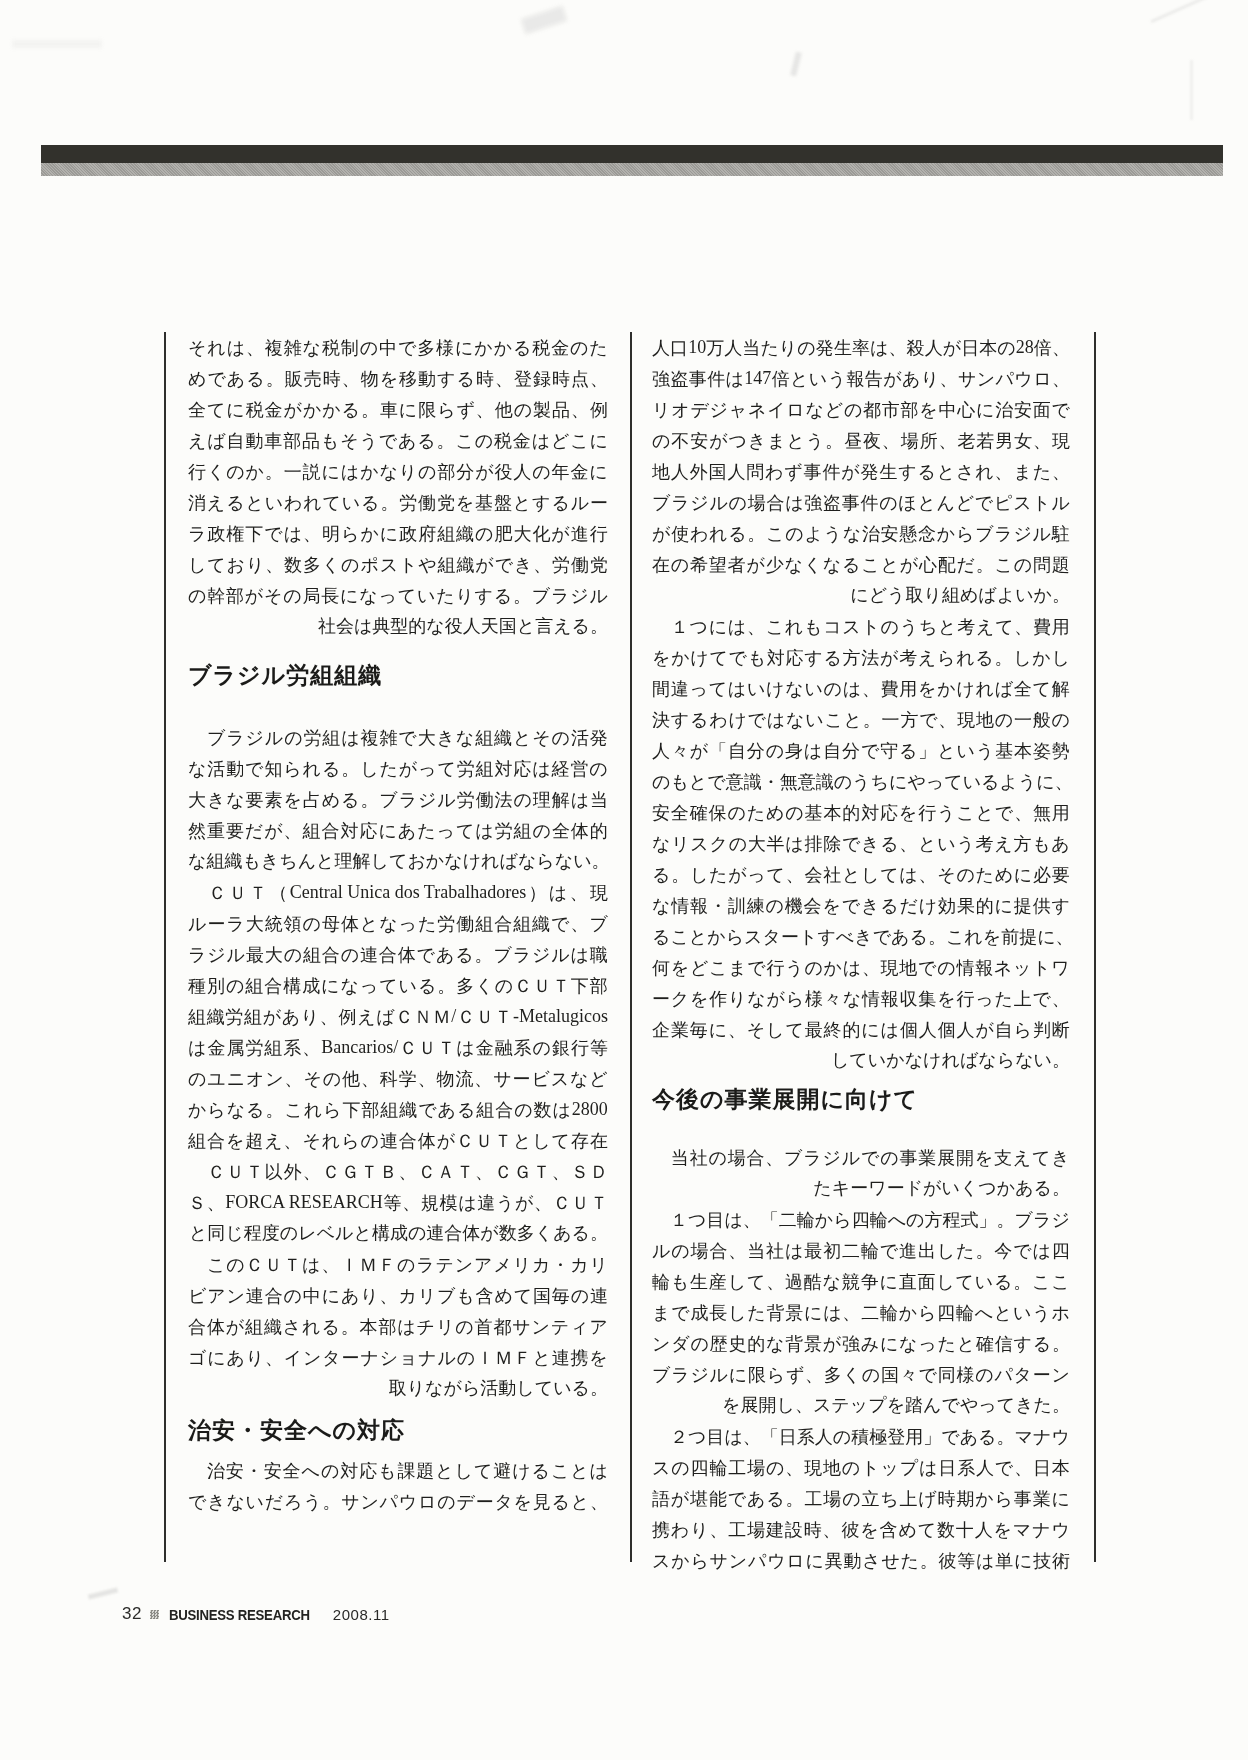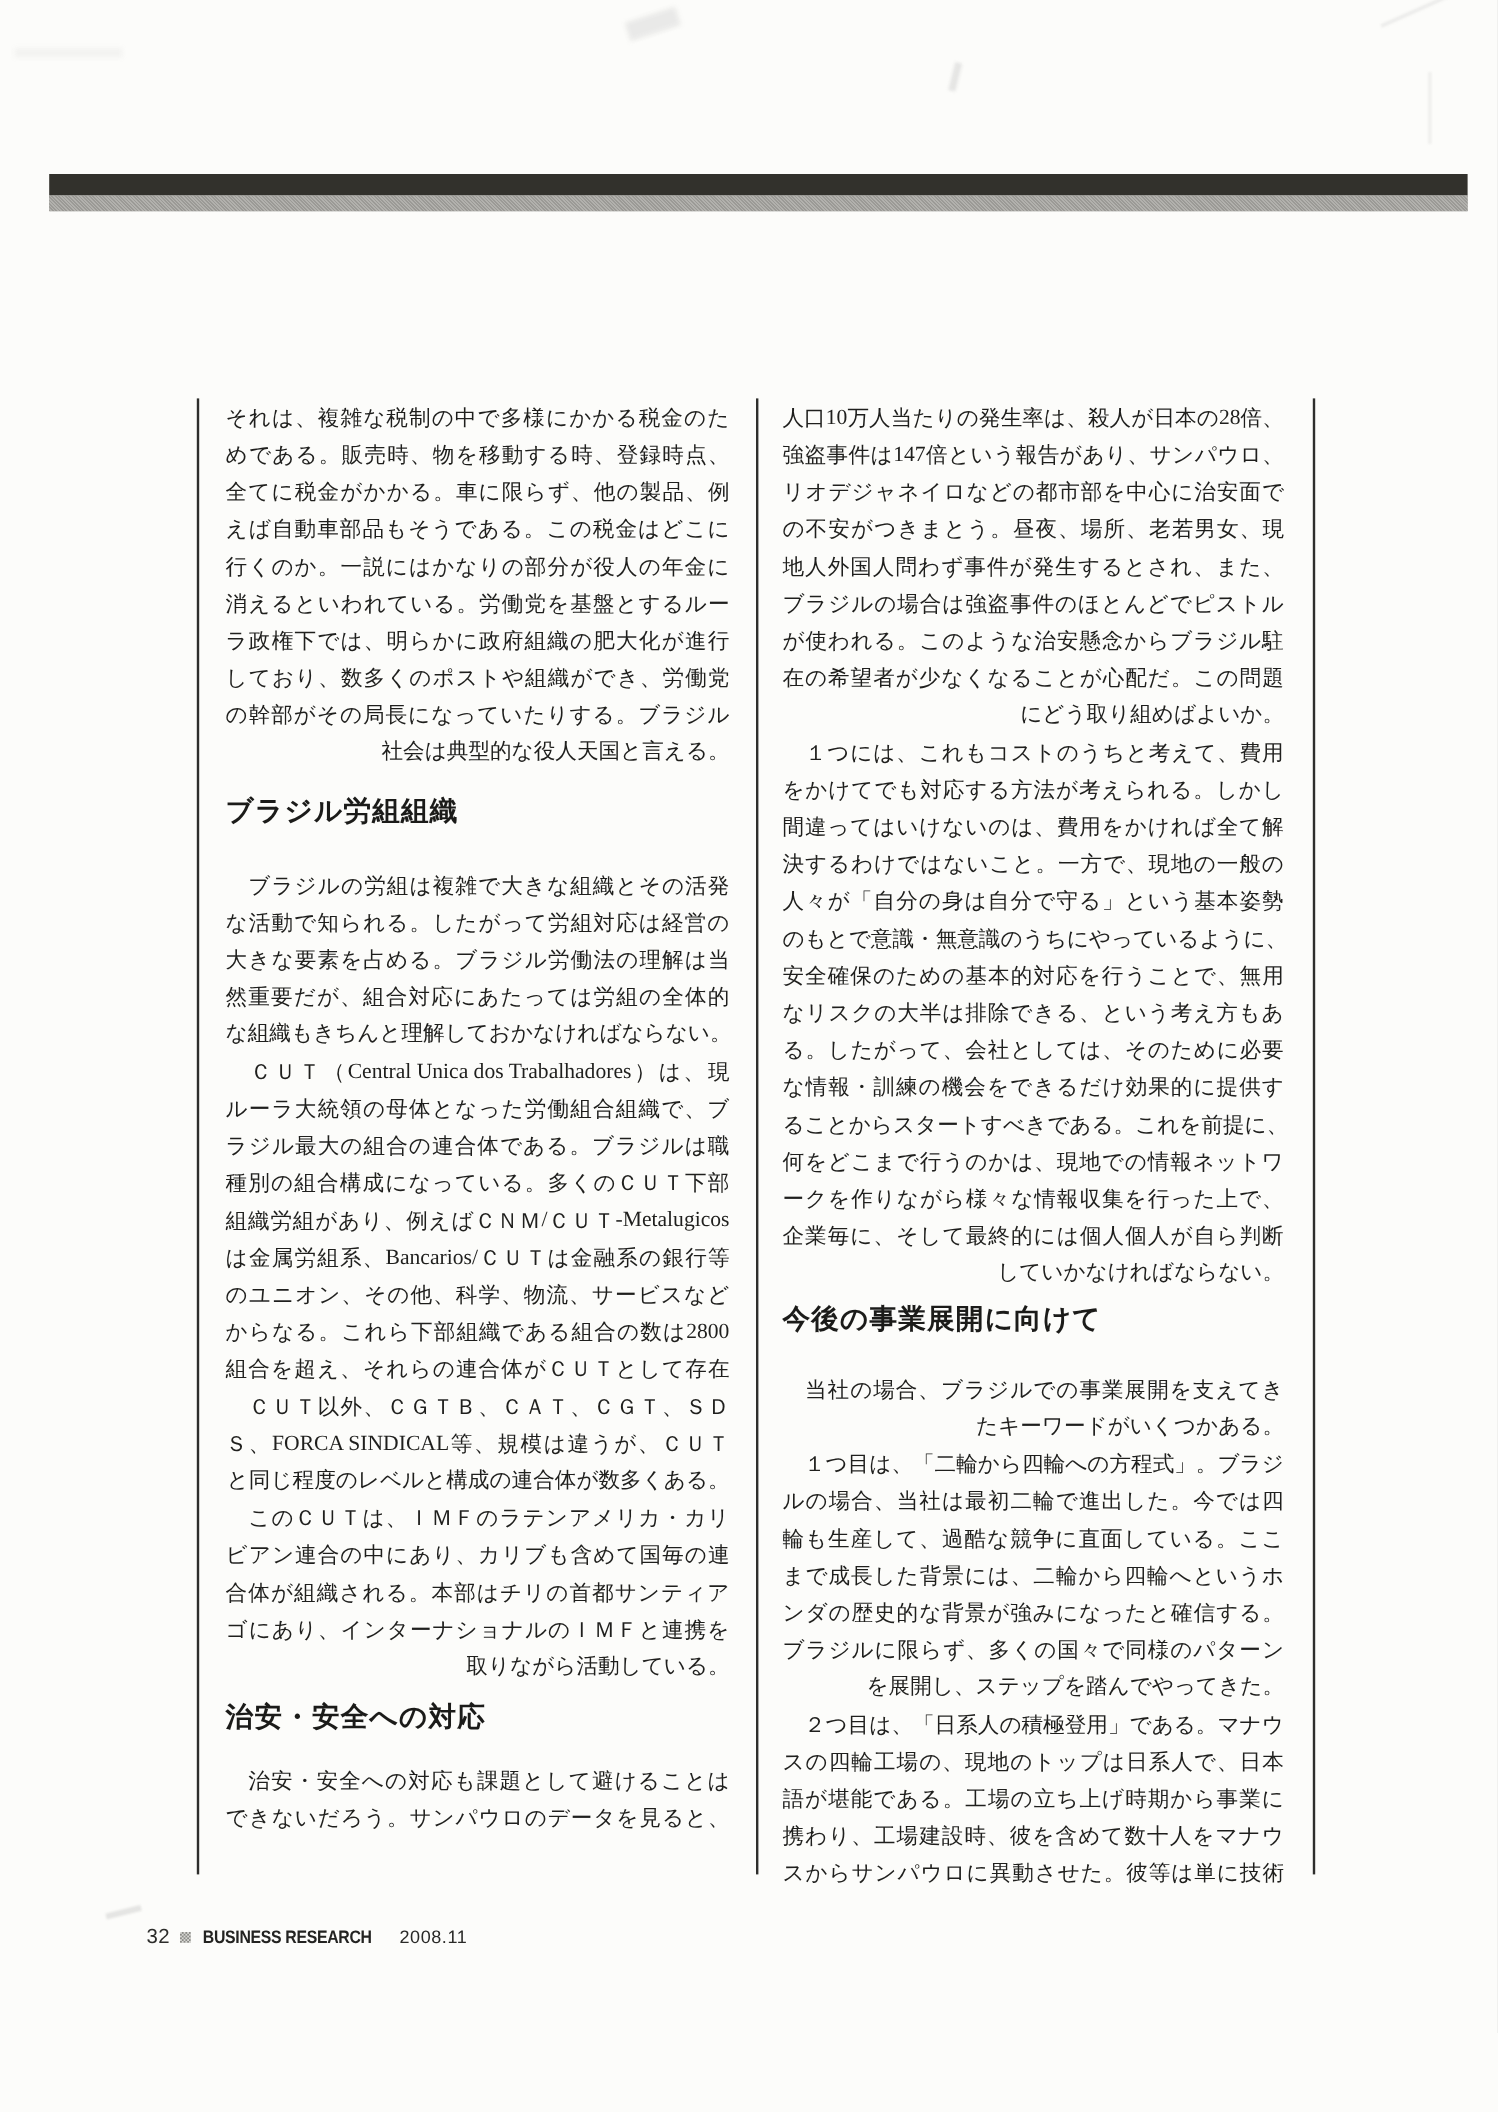--- a/index.html
+++ b/index.html
@@ -38,21 +38,21 @@
   .col-heading{
     font-family:"Liberation Sans","DejaVu Sans",sans-serif;
     font-weight:bold;
     font-size:23px;
     letter-spacing:1px;
     color:#1b1b19;
     height:34px;line-height:34px;
     margin:0;
   }
   .col-left .col-heading.h1{margin-top:16px;margin-bottom:30px;}
-  .col-left .col-heading.h2{margin-top:9px;margin-bottom:21px;}
+  .col-left .col-heading.h2{margin-top:9px;margin-bottom:8px;}
   .col-right .col-heading.h1{margin-top:6px;margin-bottom:26px;}
   
   .footer{
     position:absolute;left:122px;top:1603px;height:22px;
     display:flex;align-items:center;
     font-family:"Liberation Sans","DejaVu Sans",sans-serif;
     color:#2c2c2a;
   }
   .page-num{font-size:17px;letter-spacing:0.5px;}
   .footer-icon{
@@ -624,21 +624,21 @@
         <span class="tok">Ｃ</span>
         <span class="tok">Ｇ</span>
         <span class="tok">Ｔ</span>
         <span class="tok">、</span>
         <span class="tok">Ｓ</span>
         <span class="tok">Ｄ</span>
       </div>
       <div class="tline">
         <span class="tok">Ｓ</span>
         <span class="tok">、</span>
-        <span class="tok">FORCA SINDICAL</span>
+        <span class="tok">FORCA RESEARCH</span>
         <span class="tok">等</span>
         <span class="tok">、</span>
         <span class="tok">規</span>
         <span class="tok">模</span>
         <span class="tok">は</span>
         <span class="tok">違</span>
         <span class="tok">う</span>
         <span class="tok">が</span>
         <span class="tok">、</span>
         <span class="tok">Ｃ</span>

